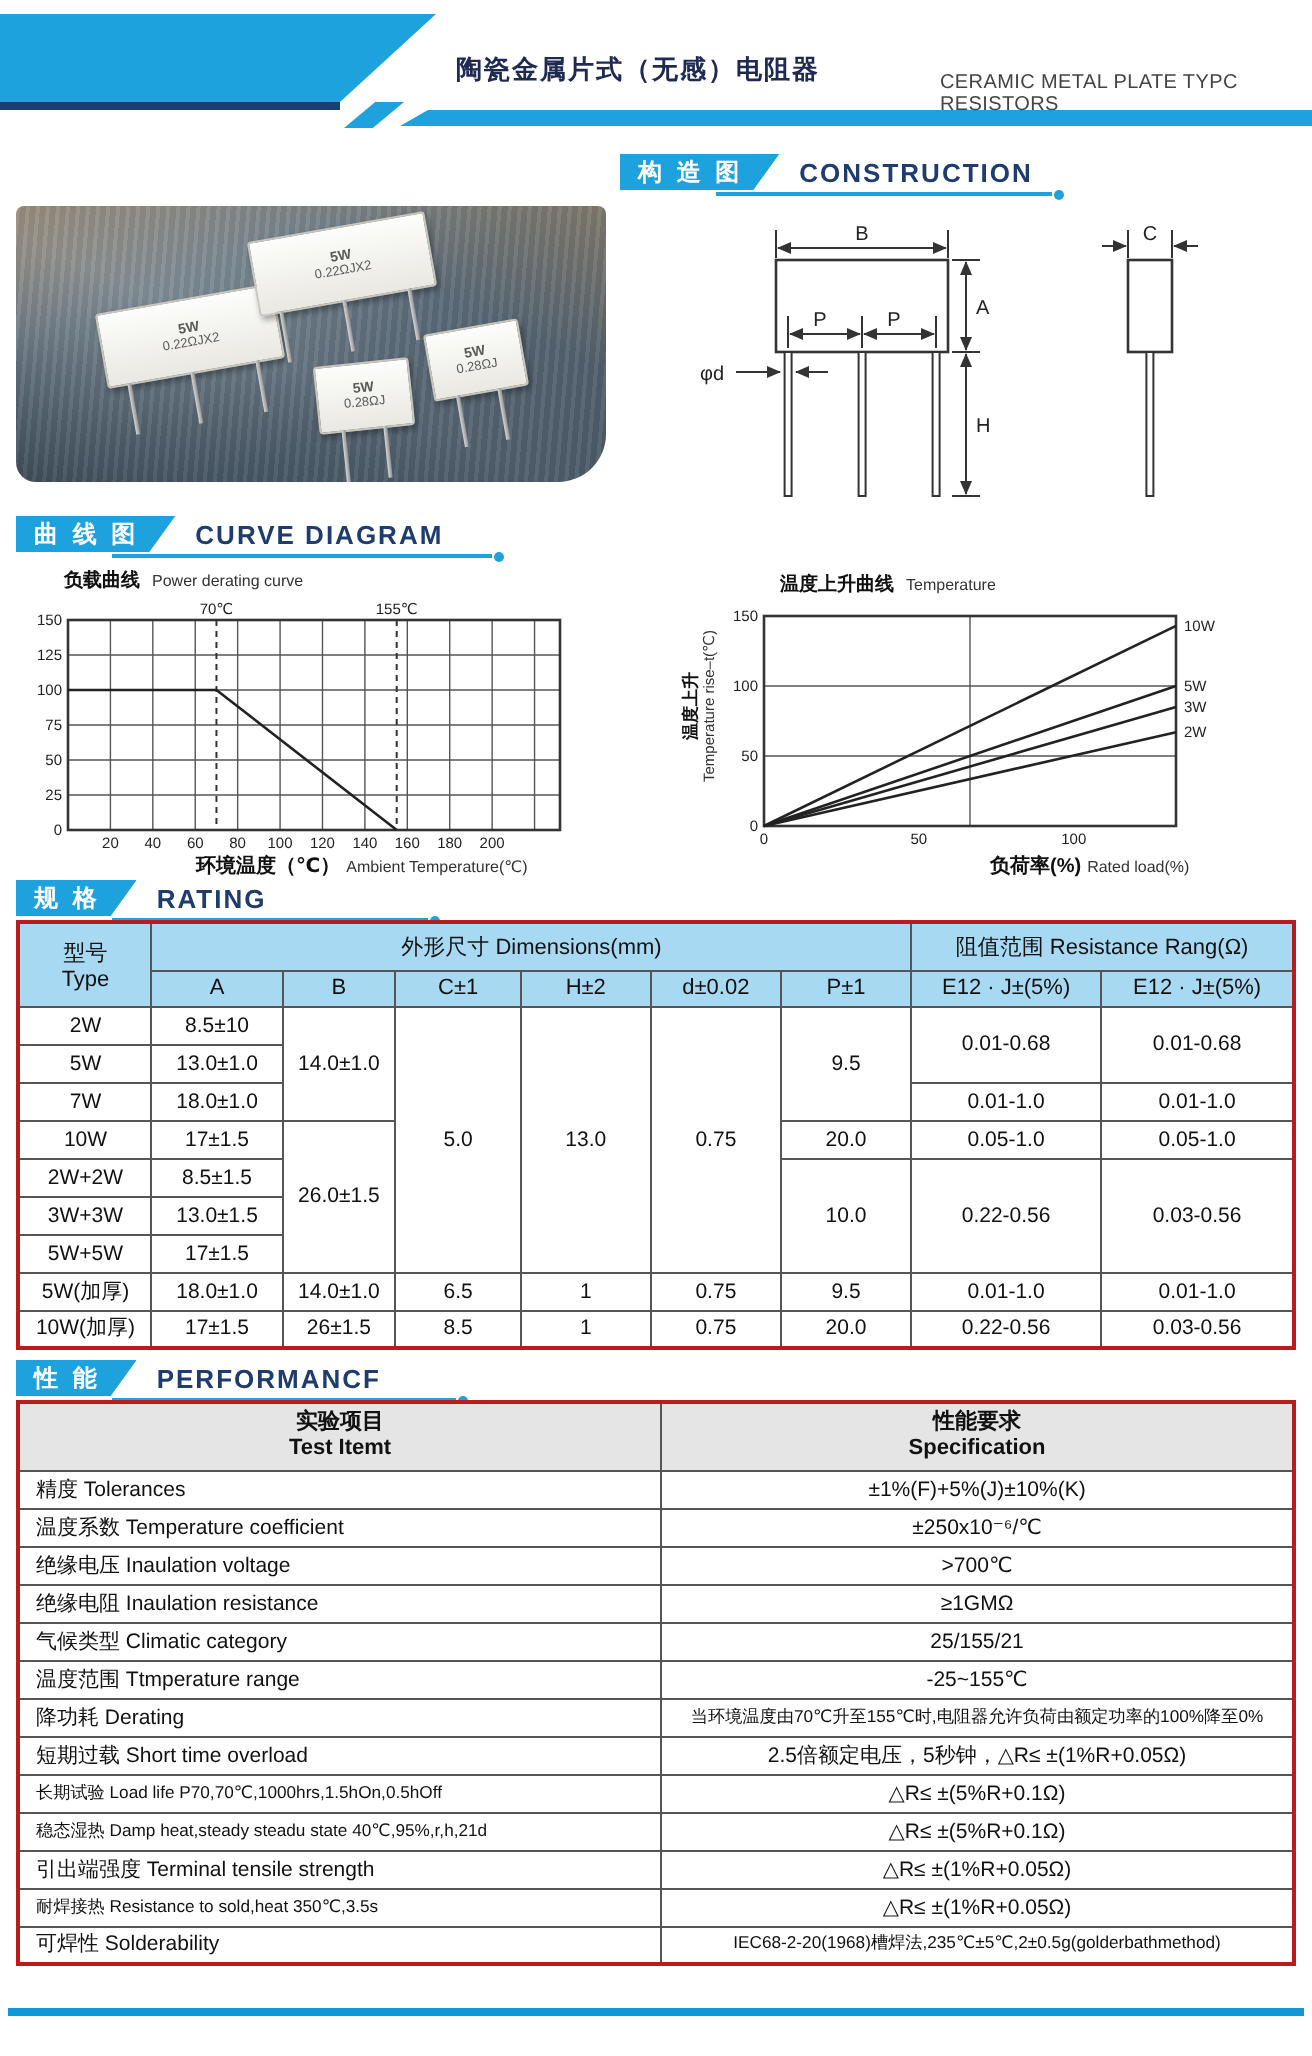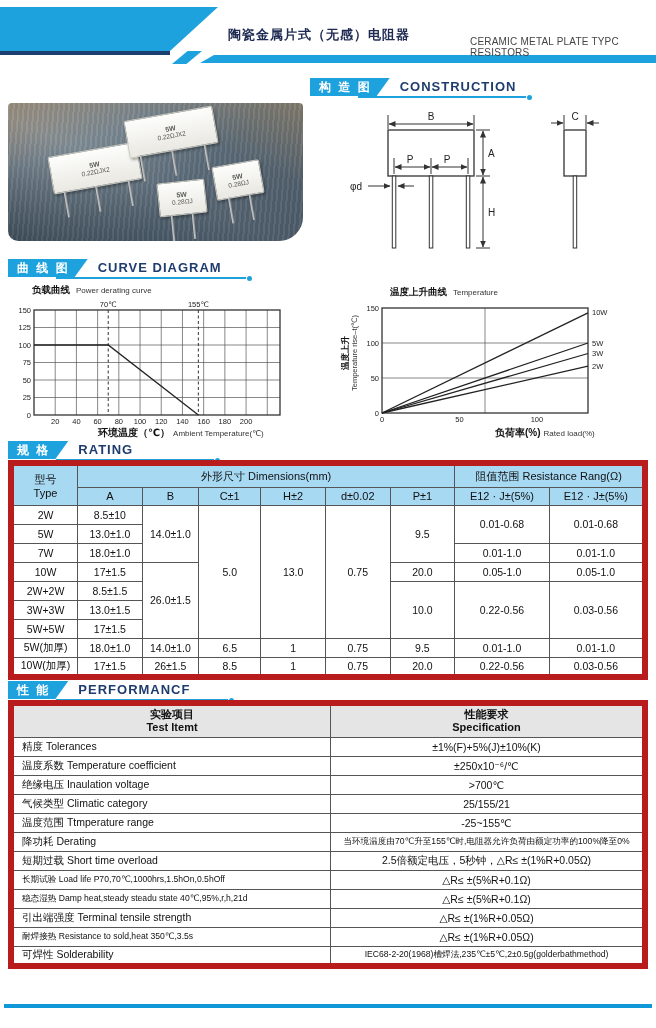--- a/index.html
+++ b/index.html
@@ -73,21 +73,21 @@
   .rating thead td{background:#a7d9f3;font-size:11px;}
   .rating thead tr:first-child{height:24px;}
   .rating thead tr:last-child{height:18px;}
   .rating tbody tr{height:19px;}
   .perf{left:8px;top:700px;width:640px;}
   .perf thead tr{height:34px;}
   .perf thead td{background:#e5e5e5;font-size:11px;font-weight:bold;line-height:1.25;margin-left:24px;}
   .perf tbody tr{height:19px;}
   .perf tbody td:first-child{text-align:left;padding-left:8px;}
   .perf td.tight{font-size:8.6px;}
-  table{border:6px solid #b91c1c;}
+  table{border:2px solid #b91c1c;}
 
   .bottom-bar{position:absolute;left:4px;top:1004px;width:648px;height:4px;background:#0f97d7;}
 </style>
 </head>
 <body>
 
 <div id="page">
 
   <div class="banner"></div>
   <div class="navy-line"></div>
@@ -386,20 +386,24 @@
         </tr>
         <tr>
           <td>温度系数 Temperature coefficient</td>
           <td>±250x10⁻⁶/℃</td>
         </tr>
         <tr>
           <td>绝缘电压 Inaulation voltage</td>
           <td>&gt;700℃</td>
         </tr>
         <tr>
+          <td>绝缘电阻 Inaulation resistance</td>
+          <td>≥1GMΩ</td>
+        </tr>
+        <tr>
           <td>气候类型 Climatic category</td>
           <td>25/155/21</td>
         </tr>
         <tr>
           <td>温度范围 Ttmperature range</td>
           <td>-25~155℃</td>
         </tr>
         <tr>
           <td>降功耗 Derating</td>
           <td class="tight">当环境温度由70℃升至155℃时,电阻器允许负荷由额定功率的100%降至0%</td>

